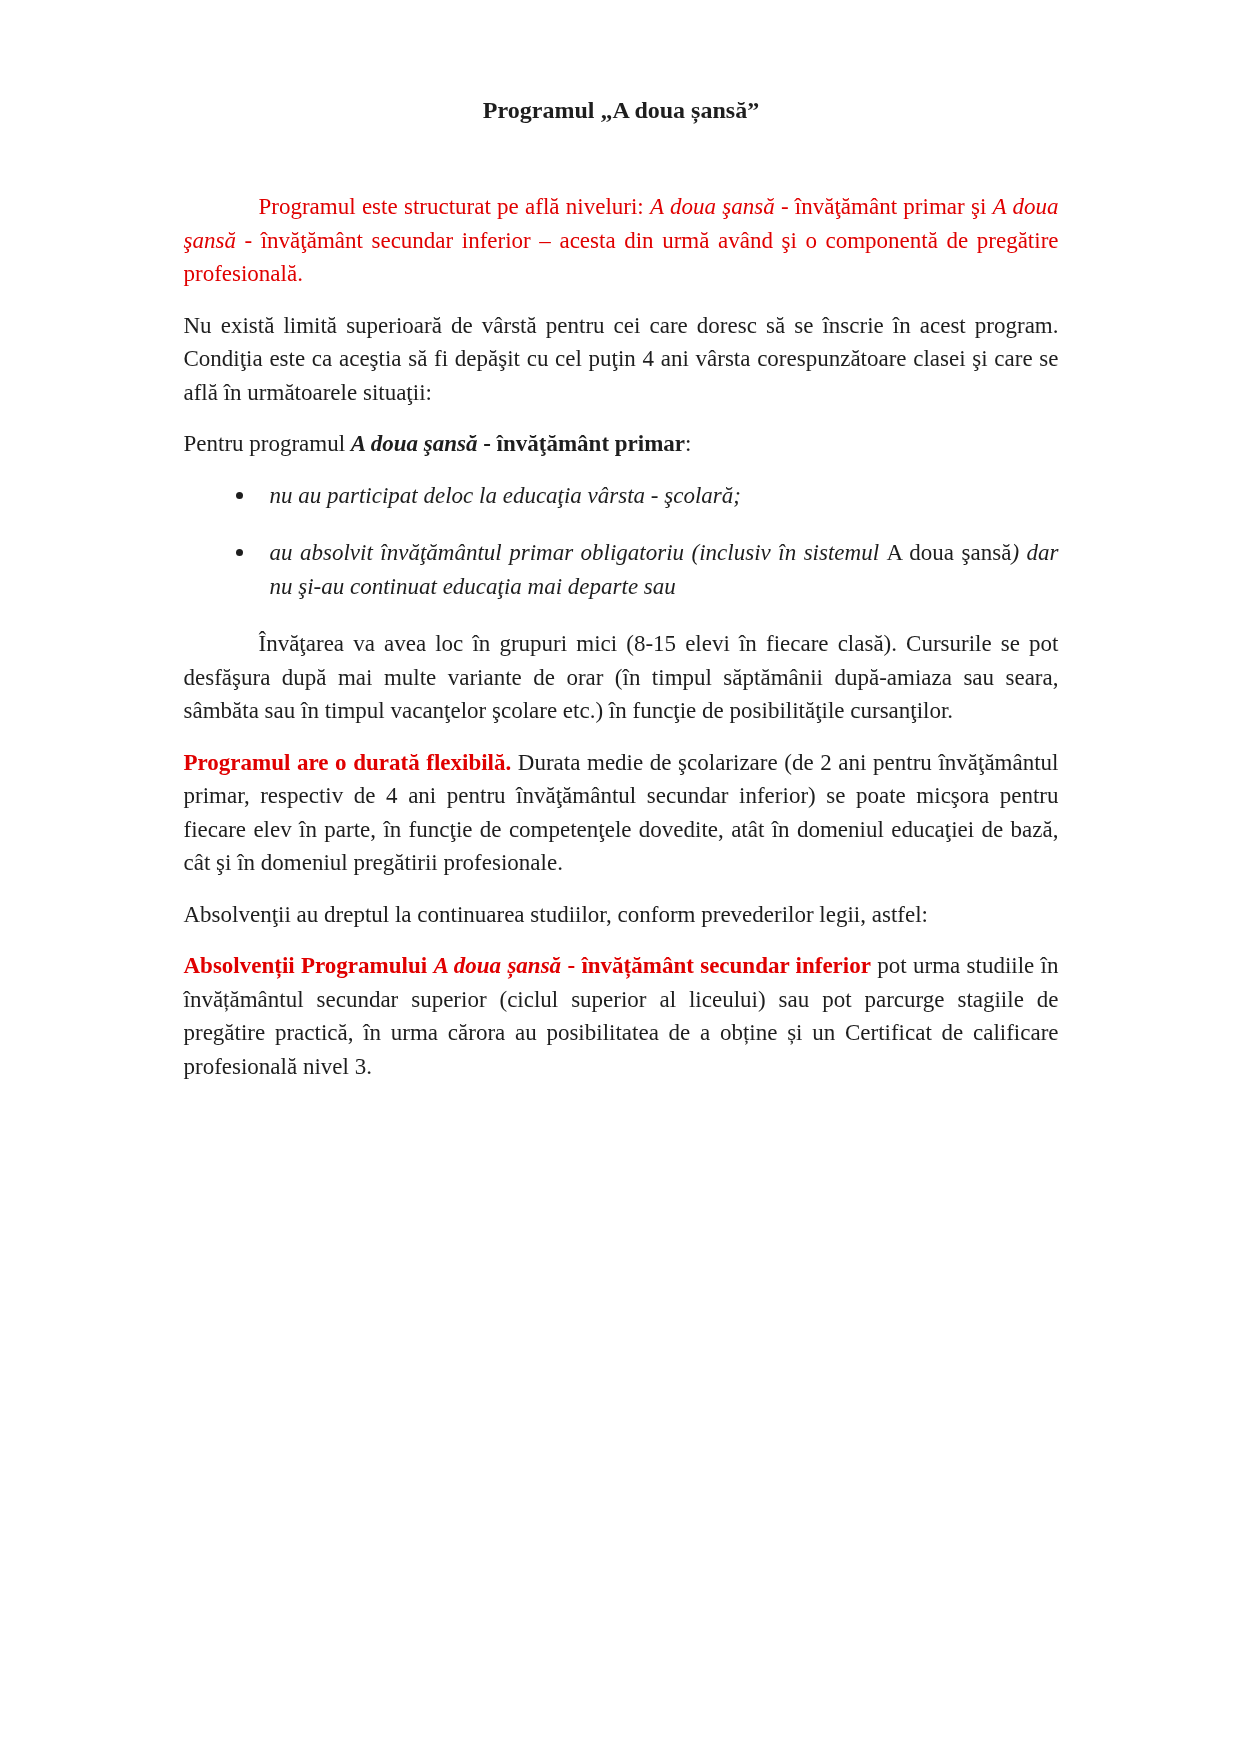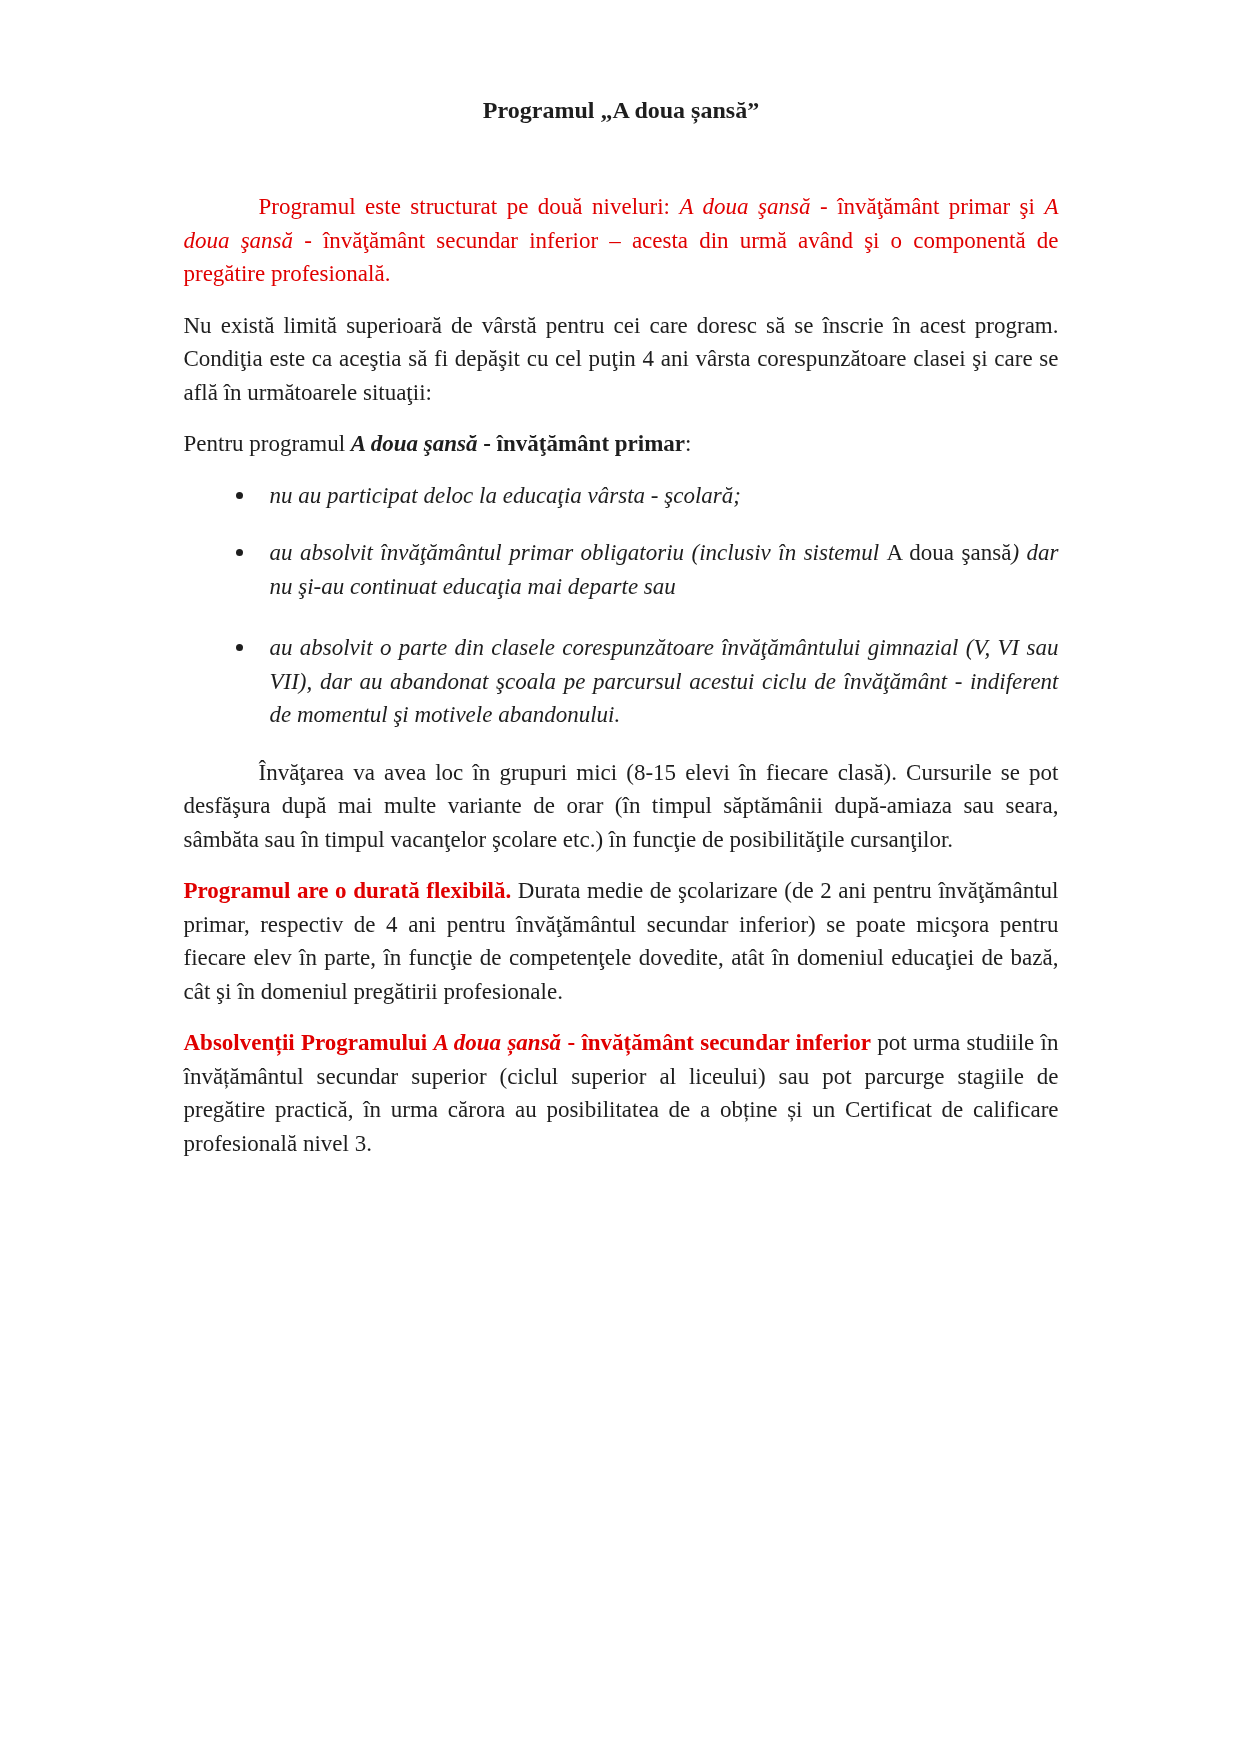--- a/index.html
+++ b/index.html
@@ -55,27 +55,27 @@
   .c-red { color: var(--red, #e00000); }
   .bold { font-weight: bold; }
   .italic { font-style: italic; }
 </style>
 </head>
 <body>
 
 <div class="page">
   <h1 class="title">Programul „A doua șansă”</h1>
   <div>
-      <p class="p indent"><span class="c-red">Programul este structurat pe două niveluri: </span><span class="c-red italic">A doua şansă</span><span class="c-red"> - învăţământ primar şi </span><span class="c-red italic">A doua şansă</span><span class="c-red"> - învăţământ secundar inferior – acesta din urmă având şi o componentă de pregătire profesională.</span></p>
+      <p class="p indent"><span class="c-red">Programul este structurat pe află niveluri: </span><span class="c-red italic">A doua şansă</span><span class="c-red"> - învăţământ primar şi </span><span class="c-red italic">A doua şansă</span><span class="c-red"> - învăţământ secundar inferior – acesta din urmă având şi o componentă de pregătire profesională.</span></p>
       <p class="p"><span>Nu există  limită superioară de vârstă pentru cei care doresc să se înscrie în acest program. Condiţia este ca aceştia să fi depăşit cu cel puţin 4 ani vârsta corespunzătoare clasei şi care se află în următoarele situaţii:</span></p>
       <p class="p"><span>Pentru programul </span><span class="bold italic">A doua şansă</span><span class="bold"> - </span><span class="bold">învăţământ primar</span><span>:</span></p>
       <div class="list">
         <div class="li"><span class="italic">nu au participat deloc la educaţia vârsta - şcolară;</span></div>
       </div>
       <div class="list">
         <div class="li"><span class="italic">au absolvit învăţământul primar obligatoriu (inclusiv în sistemul </span><span>A doua şansă</span><span class="italic">) dar nu şi-au continuat educaţia mai departe  sau</span></div>
-        <div class="li gap"><span class="italic">au absolvit o parte din clasele corespunzătoare învăţământului gimnazial (V, VI sau VII), dar au abandonat şcoala pe parcursul acestui ciclu de învăţământ - indiferent de momentul şi motivele abandonului.</span></div>
       </div>
       <p class="p indent"><span>Învăţarea va avea loc în grupuri mici (8-15 elevi în fiecare clasă). Cursurile se pot desfăşura după mai multe variante de orar (în timpul săptămânii după-amiaza sau seara, sâmbăta sau în timpul vacanţelor şcolare etc.) în funcţie de posibilităţile cursanţilor.</span></p>
       <p class="p"><span class="c-red bold">Programul are o durată flexibilă.</span><span> Durata medie de şcolarizare (de 2 ani pentru învăţământul primar, respectiv de 4 ani pentru învăţământul secundar inferior) se poate micşora pentru fiecare elev în parte, în funcţie de competenţele dovedite, atât în domeniul educaţiei de bază, cât şi în domeniul pregătirii profesionale.</span></p>
+      <p class="p"><span>Absolvenţii au dreptul la continuarea studiilor, conform prevederilor legii, astfel:</span></p>
       <p class="p"><span class="c-red bold">Absolvenții Programului </span><span class="c-red bold italic">A doua șansă</span><span class="c-red bold"> - </span><span class="c-red bold">învățământ secundar inferior</span><span> pot urma studiile în învățământul secundar superior (ciclul superior al liceului) sau pot parcurge stagiile de pregătire practică, în urma cărora au posibilitatea de a obține și un Certificat de calificare profesională nivel 3.</span></p>
     </div>
 </div>
 
 </body></html>

